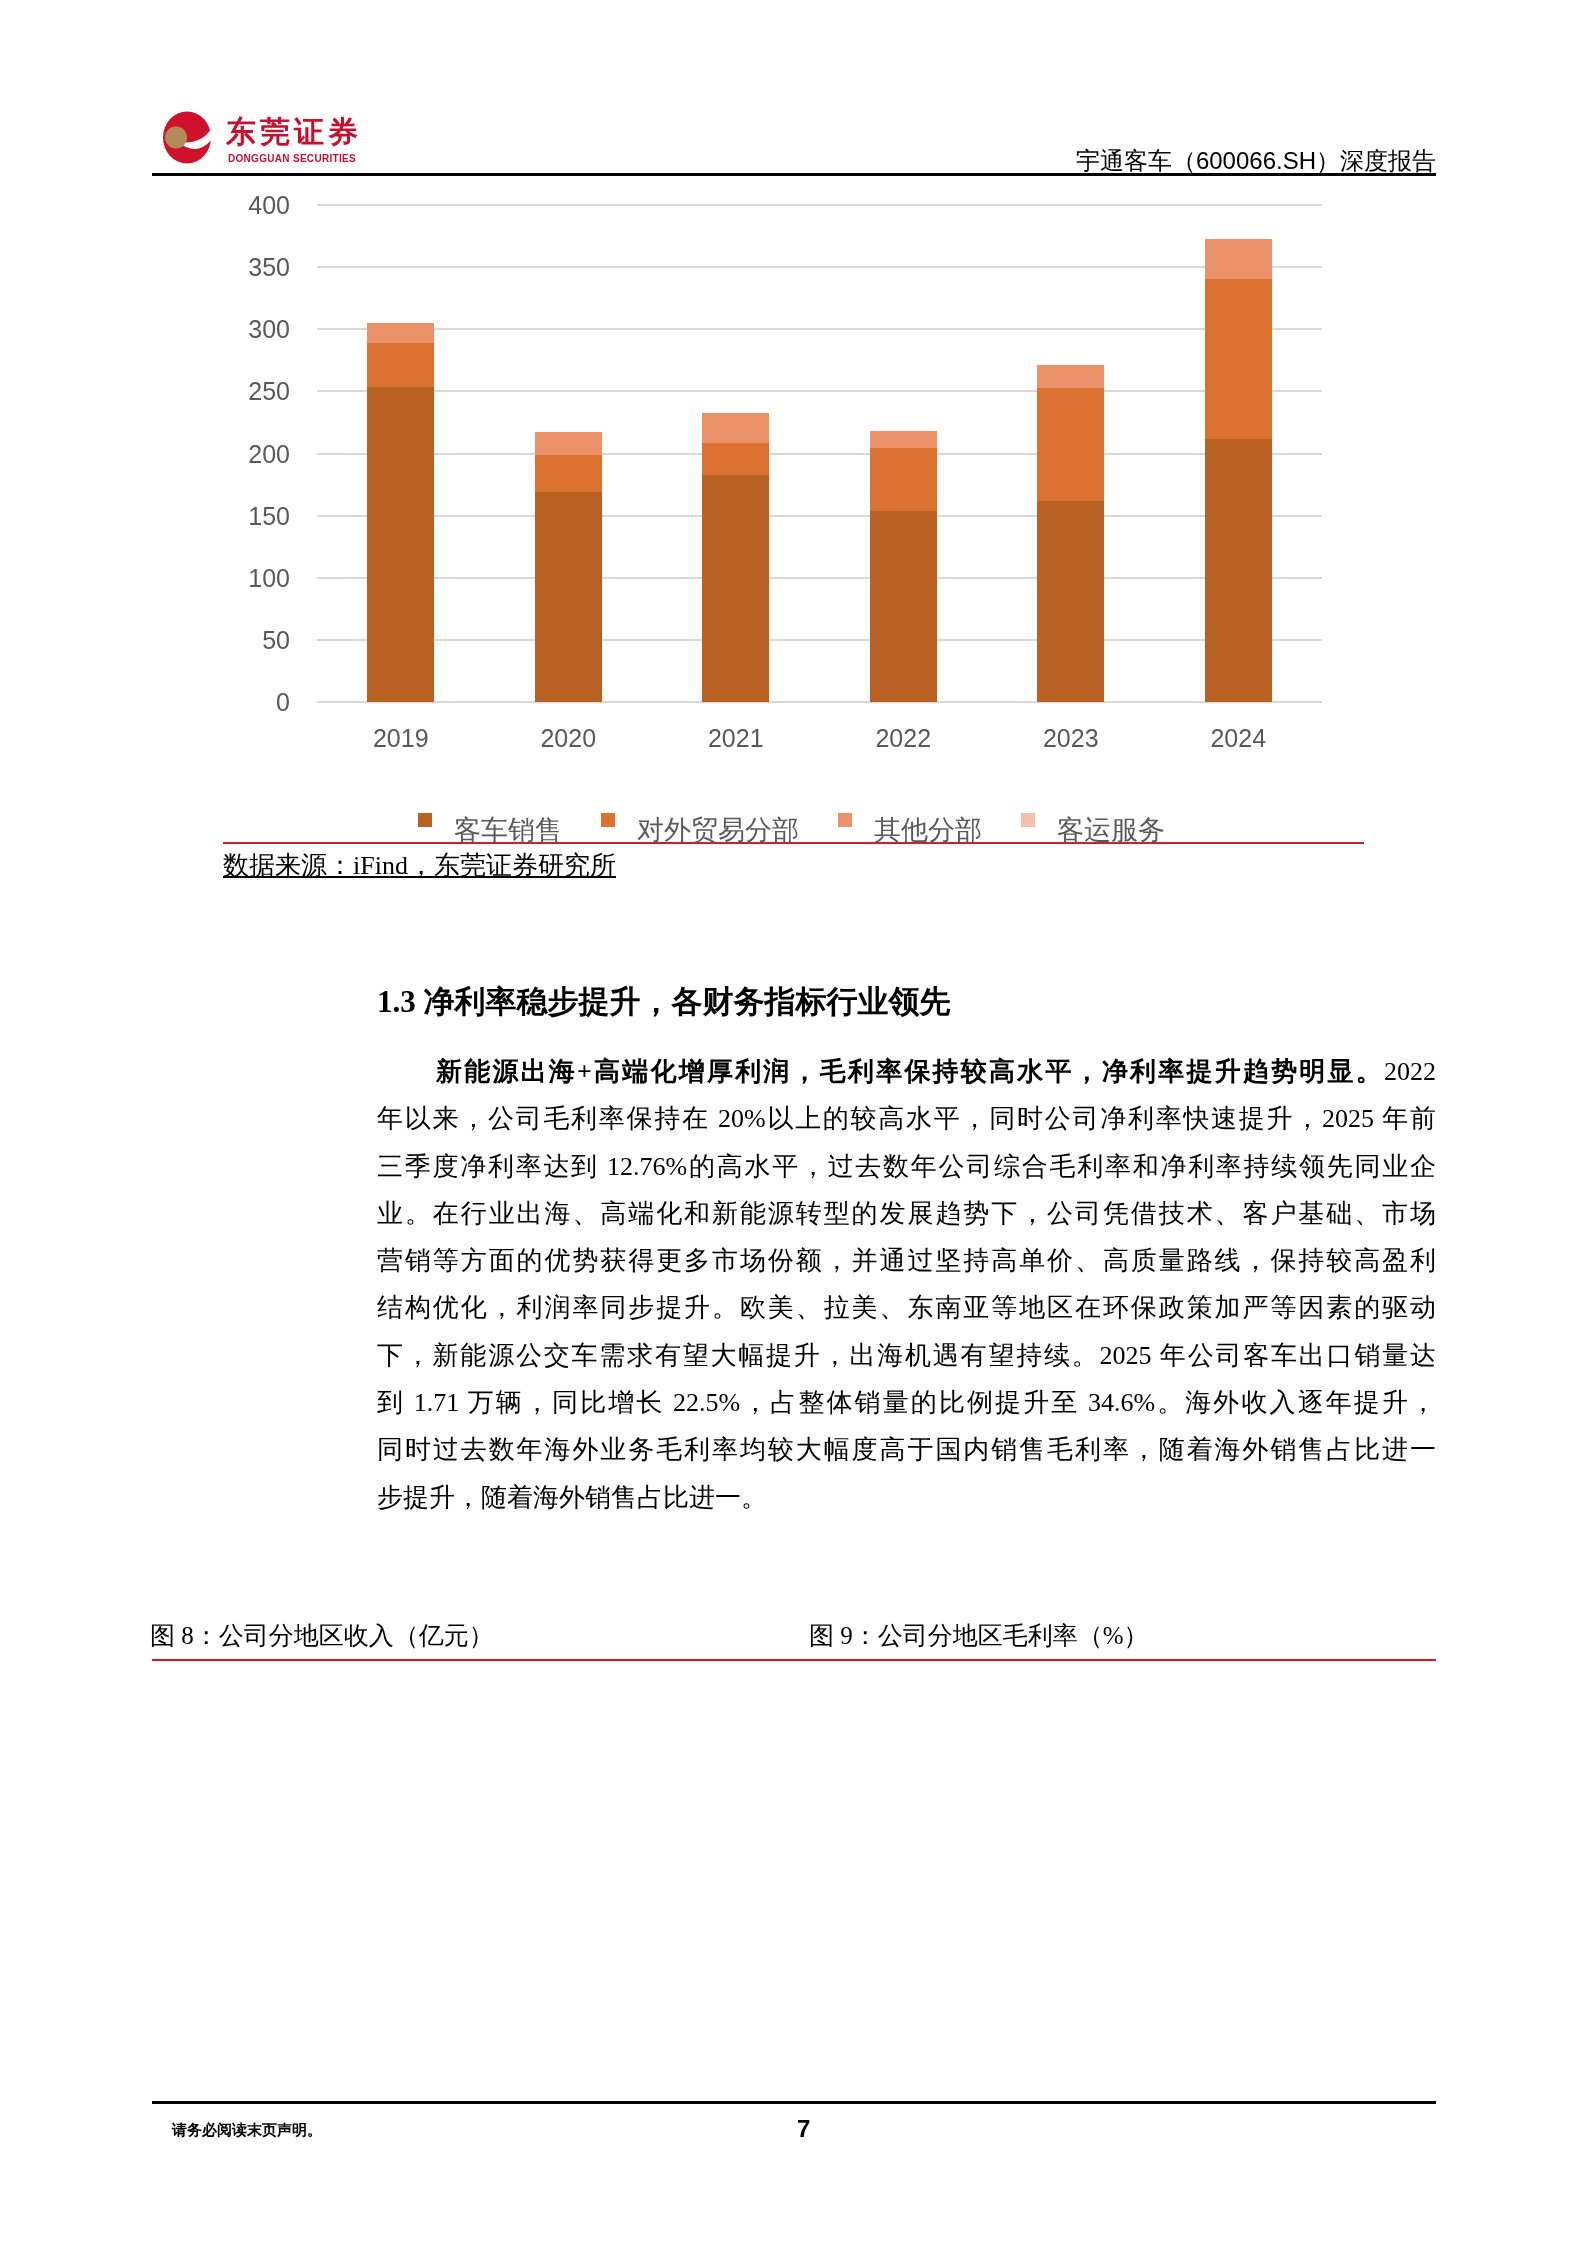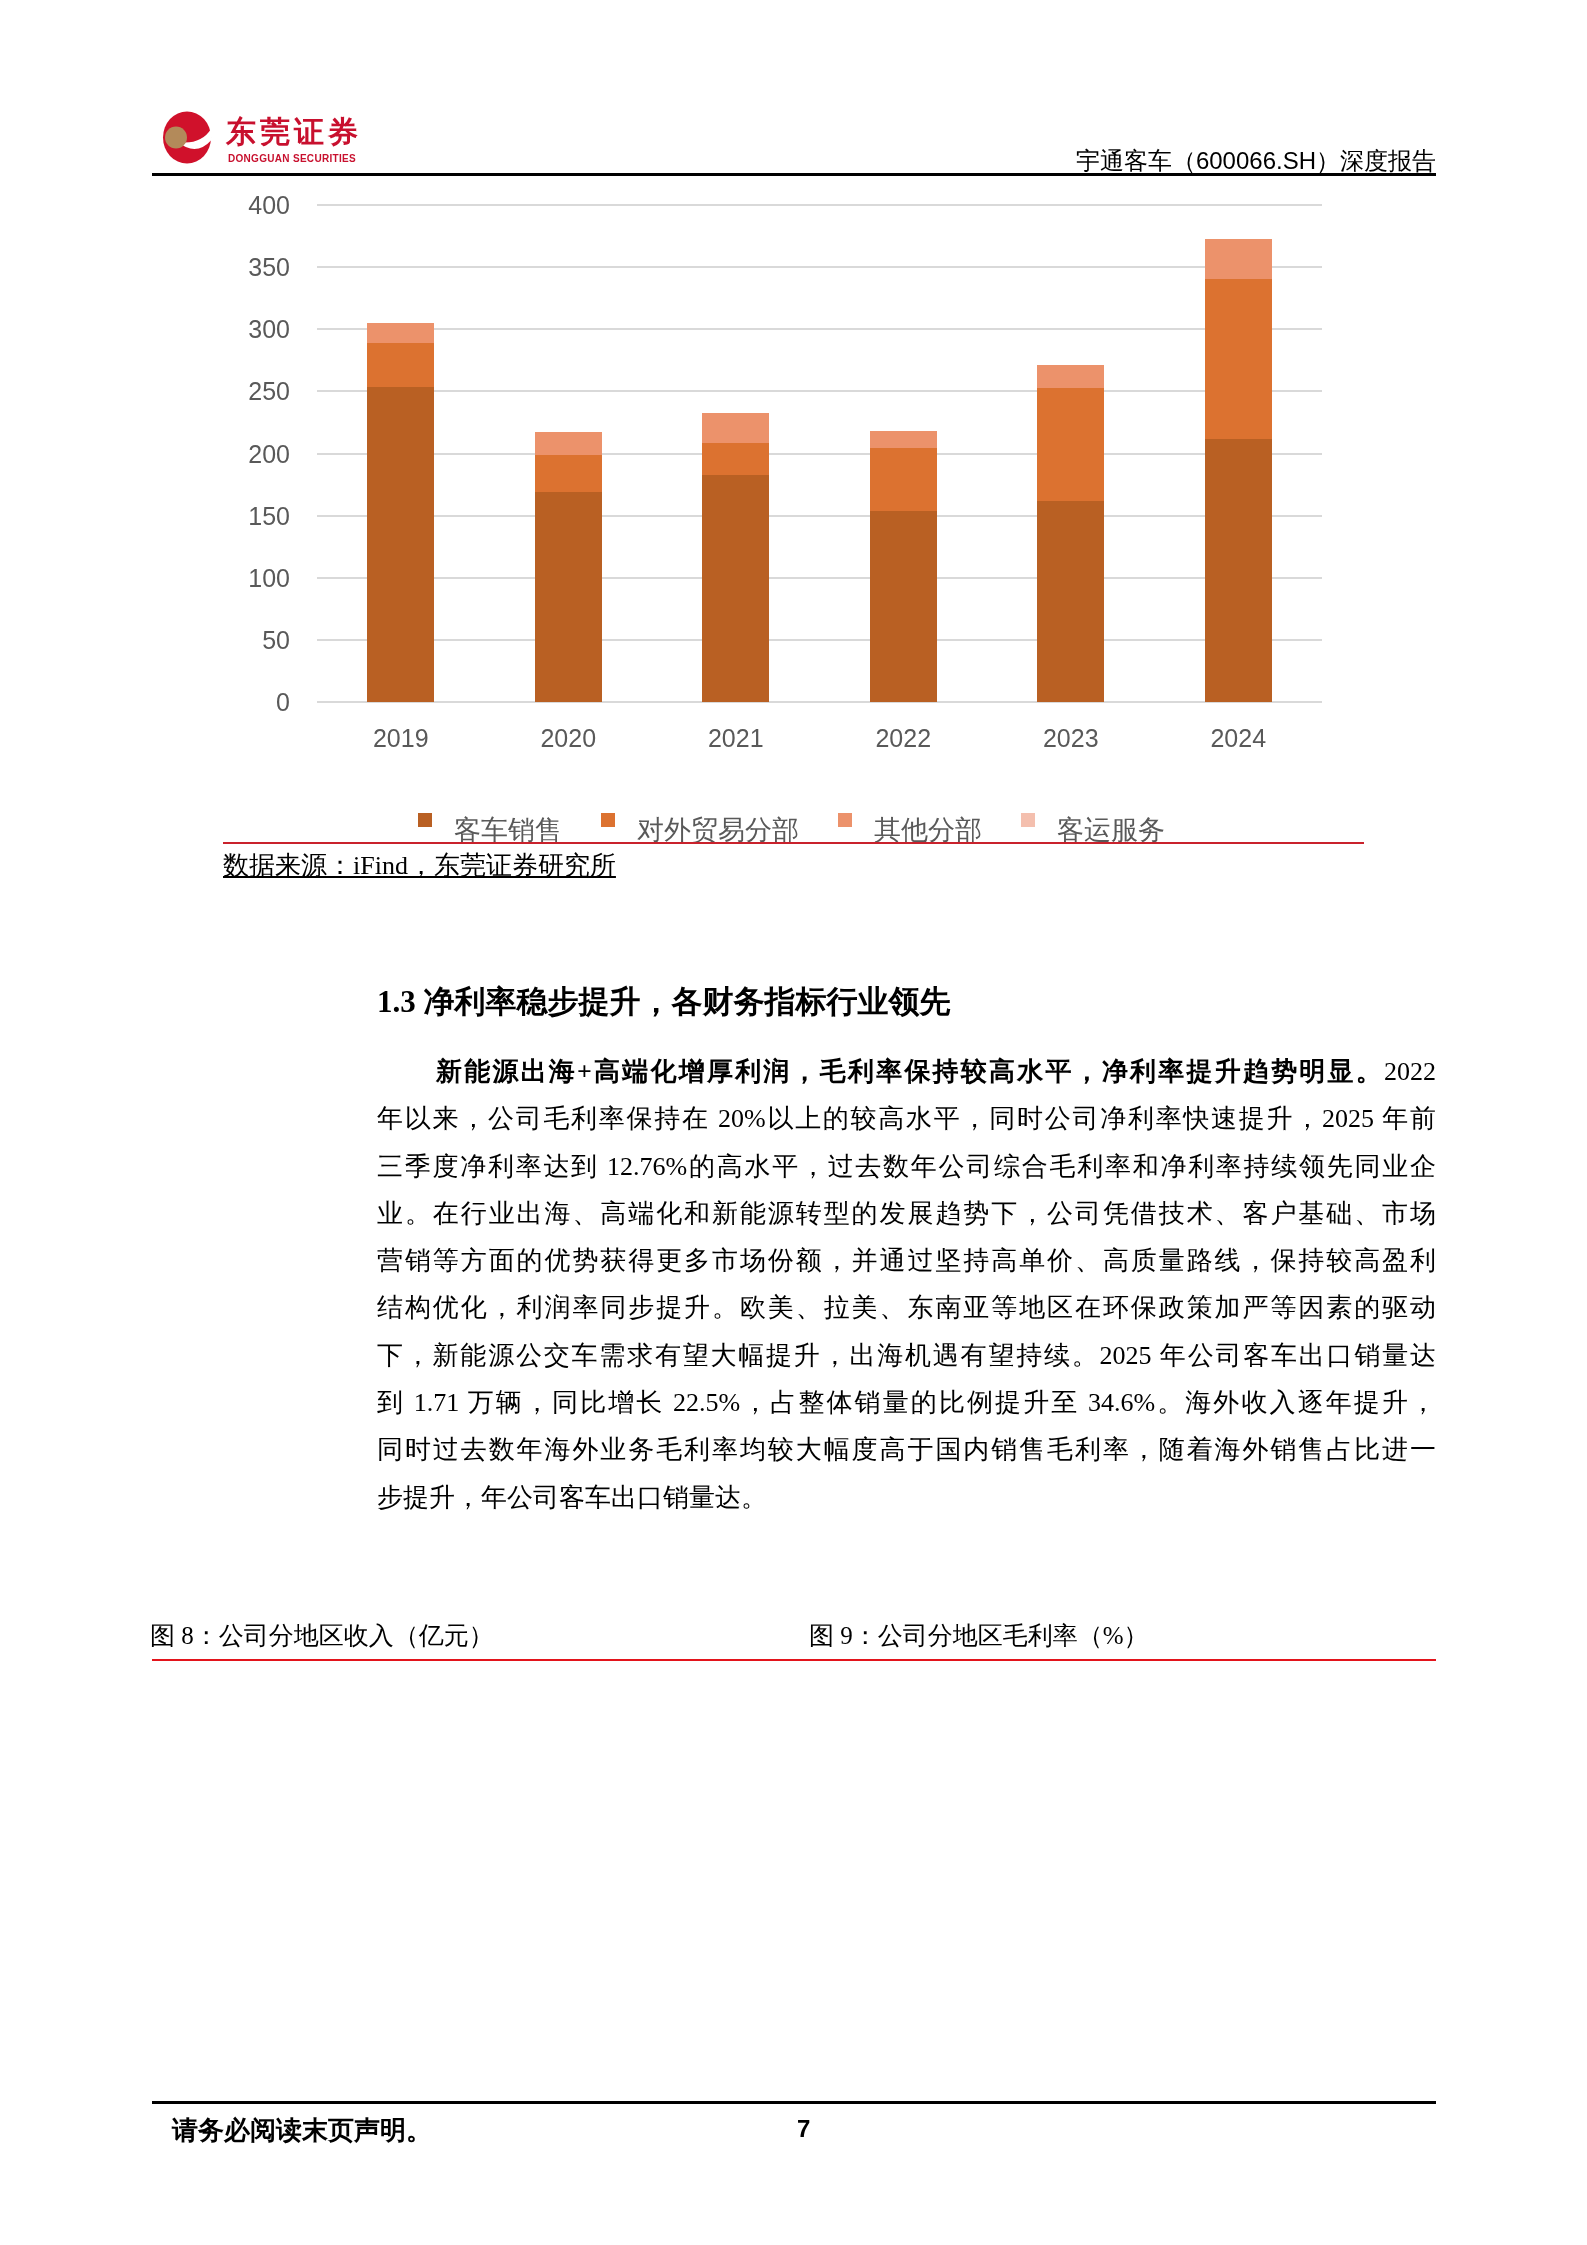--- a/index.html
+++ b/index.html
@@ -37,21 +37,21 @@
   .para .line { height:47.3px; line-height:47.3px; text-align:justify; text-align-last:justify; overflow:hidden; }
   .para .line.first { padding-left:59px; }
   .para .line.last { text-align-last:left; }
   .para .lead { font-weight:bold; }
 
   .caption { position:absolute; top:1621px; font-size:25px; line-height:30px; white-space:nowrap; }
   .caption-rule { position:absolute; left:152px; top:1659px; width:1284px; height:2px; background:var(--rule-red); }
 
   
   .footer-rule { position:absolute; left:152px; top:2101px; width:1284px; height:3px; background:#000; }
-  .footer-note { position:absolute; left:172px; top:2117px; font-size:26px; line-height:26px; font-weight:bold;
+  .footer-note { position:absolute; left:172px; top:2117px; font-size:15px; line-height:26px; font-weight:bold;
                  font-family:"DejaVu Sans",sans-serif; white-space:nowrap; }
   .page-number { position:absolute; left:797px; top:2116px; font-size:24px; line-height:26px; font-weight:bold;
                  font-family:"Liberation Sans",sans-serif; }
 </style>
 </head>
 <body>
 
 <div id="page">
 
   <div>
@@ -127,21 +127,21 @@
   <div class="para">
     <div class="line first"><span class="lead">新能源出海+高端化增厚利润，毛利率保持较高水平，净利率提升趋势明显。</span><span>2022</span></div>
     <div class="line">年以来，公司毛利率保持在 20%以上的较高水平，同时公司净利率快速提升，2025 年前</div>
     <div class="line">三季度净利率达到 12.76%的高水平，过去数年公司综合毛利率和净利率持续领先同业企</div>
     <div class="line">业。在行业出海、高端化和新能源转型的发展趋势下，公司凭借技术、客户基础、市场</div>
     <div class="line">营销等方面的优势获得更多市场份额，并通过坚持高单价、高质量路线，保持较高盈利</div>
     <div class="line">结构优化，利润率同步提升。欧美、拉美、东南亚等地区在环保政策加严等因素的驱动</div>
     <div class="line">下，新能源公交车需求有望大幅提升，出海机遇有望持续。2025 年公司客车出口销量达</div>
     <div class="line">到 1.71 万辆，同比增长 22.5%，占整体销量的比例提升至 34.6%。海外收入逐年提升，</div>
     <div class="line">同时过去数年海外业务毛利率均较大幅度高于国内销售毛利率，随着海外销售占比进一</div>
-    <div class="line last">步提升，年公司客车出口销量达。</div>
+    <div class="line last">步提升，随着海外销售占比进一。</div>
   </div>
 
   <div class="caption" style="left:150px;">图 8：公司分地区收入（亿元）</div>
   <div class="caption" style="left:809px;">图 9：公司分地区毛利率（%）</div>
   <div class="caption-rule"></div>
 
   <div class="footer-rule"></div>
   <div class="footer-note">请务必阅读末页声明。</div>
   <div class="page-number">7</div>
 </div>

